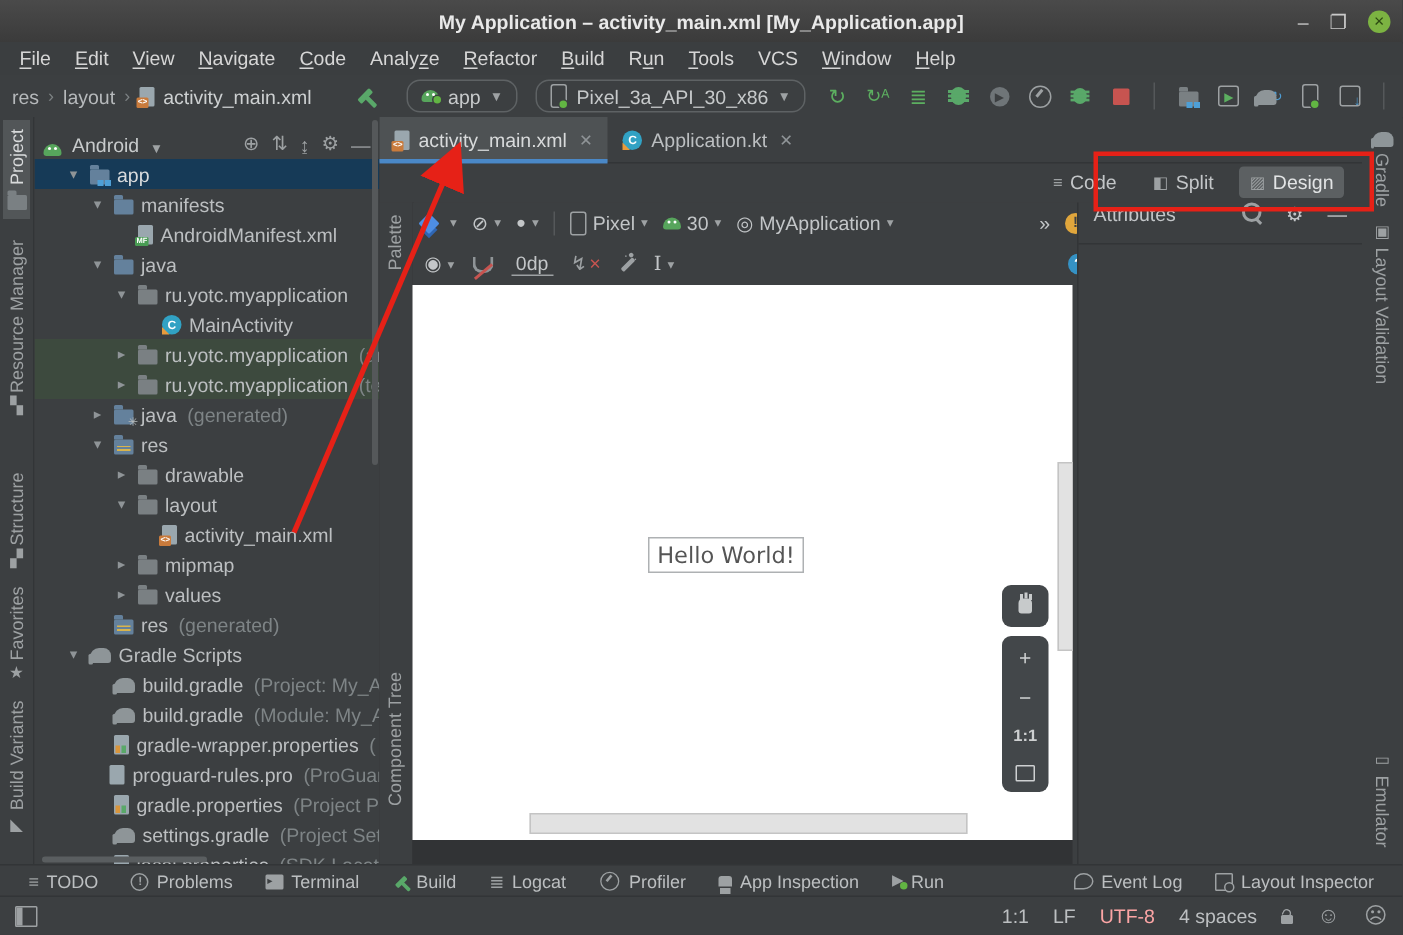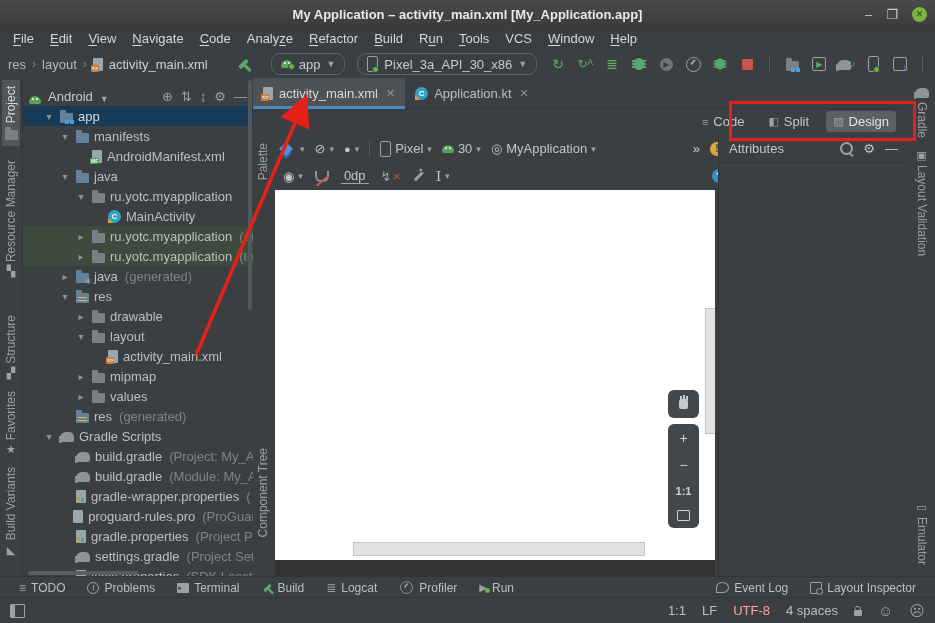--- a/index.html
+++ b/index.html
@@ -140,21 +140,21 @@
   .ic-hand::before{content:"";position:absolute;left:1px;top:-3px;width:2px;height:4px;background:#c7cacb;
     box-shadow:3px -1px 0 #c7cacb,6px 0 0 #c7cacb}
   .zoompanel{position:absolute;left:393px;top:234px;width:31px;height:104px;background:#43474a;border-radius:6px;
     display:flex;flex-direction:column;align-items:center;justify-content:space-around;color:#ced0d1}
   .zbtn{font-size:14px;line-height:1}
   .zbtn.z11{font-size:11px;font-weight:bold}
   .ic-fit{width:11px;height:9px;border:1.5px solid #ced0d1;border-radius:1px}
   .belowcanvas{position:absolute;left:22px;top:482px;width:440px;bottom:0;background:#313335}
   
   .attrs{position:absolute;left:465px;top:57px;right:0;bottom:0;background:#3c3f41;border-left:1px solid #323537}
-  .attrhead{height:27px;display:flex;align-items:center;padding:0 10px;gap:10px;font-size:13px;color:#c3c6c8;border-bottom:1px solid #323537}
+  .attrhead{height:27px;display:flex;padding:0 10px;gap:16px;font-size:13px;color:#c3c6c8;border-bottom:1px solid #323537}
   .attrhead .sp{margin-left:auto}
   
   .bottombar{position:absolute;left:0;right:0;bottom:25px;height:21px;background:#3c3f41;border-top:1px solid #323537;
     display:flex;align-items:center;font-size:12px;color:#bcbfc1;padding:0 10px;gap:4px}
   .bwin{display:flex;align-items:center;gap:5px;padding:0 9px;height:100%}
   .ic-term{width:11px;height:10px;background:#9da1a3;border-radius:1px;color:#3c3f41;font-size:7px;text-align:left;padding-left:1px;line-height:9px}
   .ic-robot{width:9px;height:7px;background:#9da1a3;border-radius:2px 2px 0 0}
   .ic-robot::after{content:"";position:absolute;left:1px;top:8px;width:7px;height:4px;background:#9da1a3}
   .ic-play{color:#9da1a3;font-size:10px}
   .ic-play::after{content:"";position:absolute;right:-3px;bottom:0;width:5px;height:5px;border-radius:50%;background:#62b543}
@@ -539,20 +539,21 @@
         <span class="ic ic-wand"></span>
       </span>
     <span class="dgroup">
         <span style="font-family:'DejaVu Serif',serif">I</span>
         <span class="caret">▾</span>
       </span>
     <span class="pushright circle-badge" style="background:#3592c4;color:#fff">?</span>
   </div>
 
   <div class="canvas">
+    <div class="hello">Hello World!</div>
     <div class="hscroll"></div>
     <div class="vscroll"></div>
     <div class="panbtn">
         <span class="ic ic-hand"></span>
       </div>
     <div class="zoompanel">
       <span class="zbtn">+</span>
       <span class="zbtn">−</span>
       <span class="zbtn z11">1:1</span>
       <span class="ic ic-fit"></span>
@@ -587,20 +588,24 @@
       <span class="ic ic-hammer" style="transform:rotate(-45deg) scale(.8)"></span>
       <span>Build</span>
     </span>
   <span class="bwin">
       <span class="gray">≣</span>
       <span>Logcat</span>
     </span>
   <span class="bwin">
       <span class="ic ic-gauge" style="transform:scale(.85)"></span>
       <span>Profiler</span>
+    </span>
+  <span class="bwin">
+      <span class="ic ic-robot"></span>
+      <span>App Inspection</span>
     </span>
   <span class="bwin">
       <span class="ic ic-play">▶</span>
       <span>Run</span>
     </span>
   <span style="margin-left:auto" class="bwin">
       <span class="ic ic-bubble"></span>
       <span>Event Log</span>
     </span>
   <span class="bwin">

